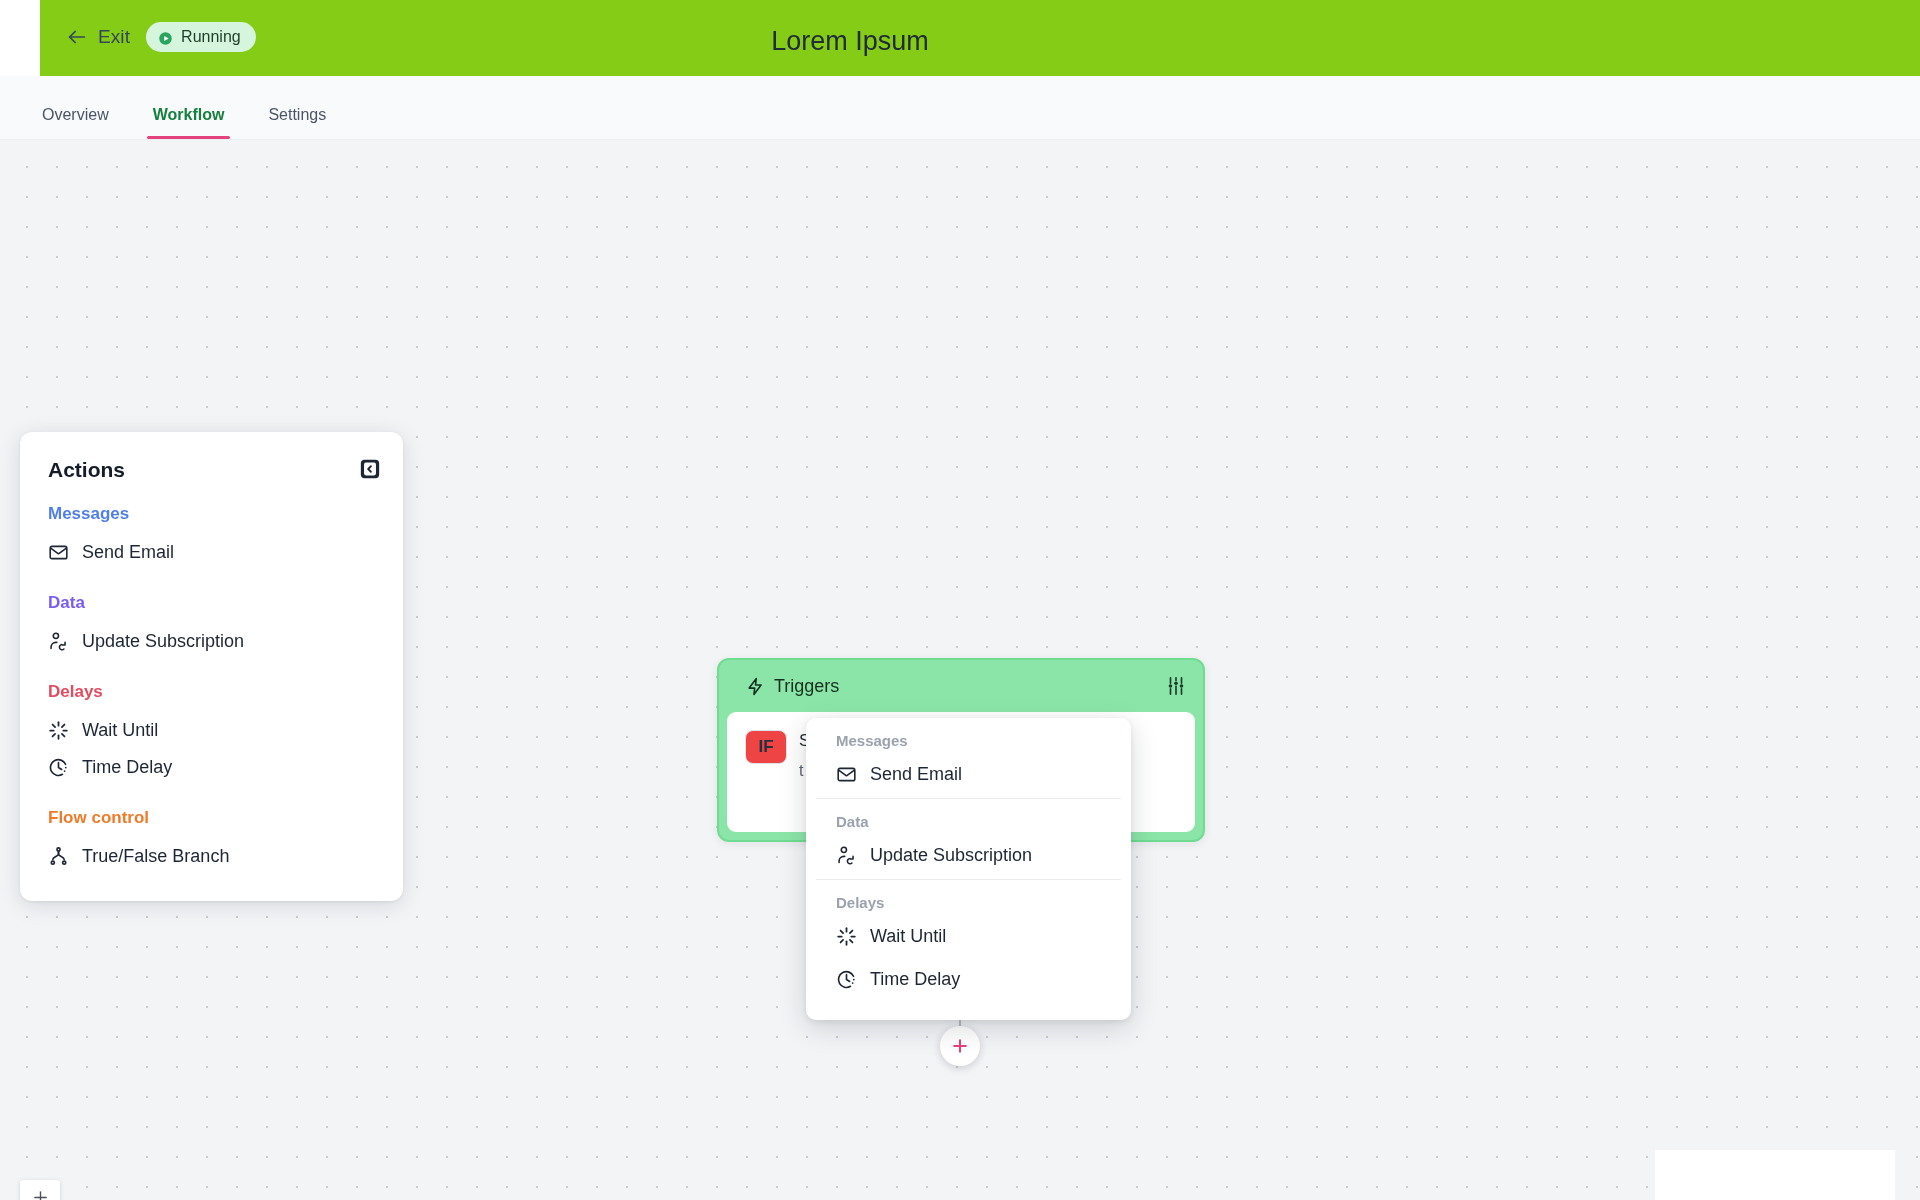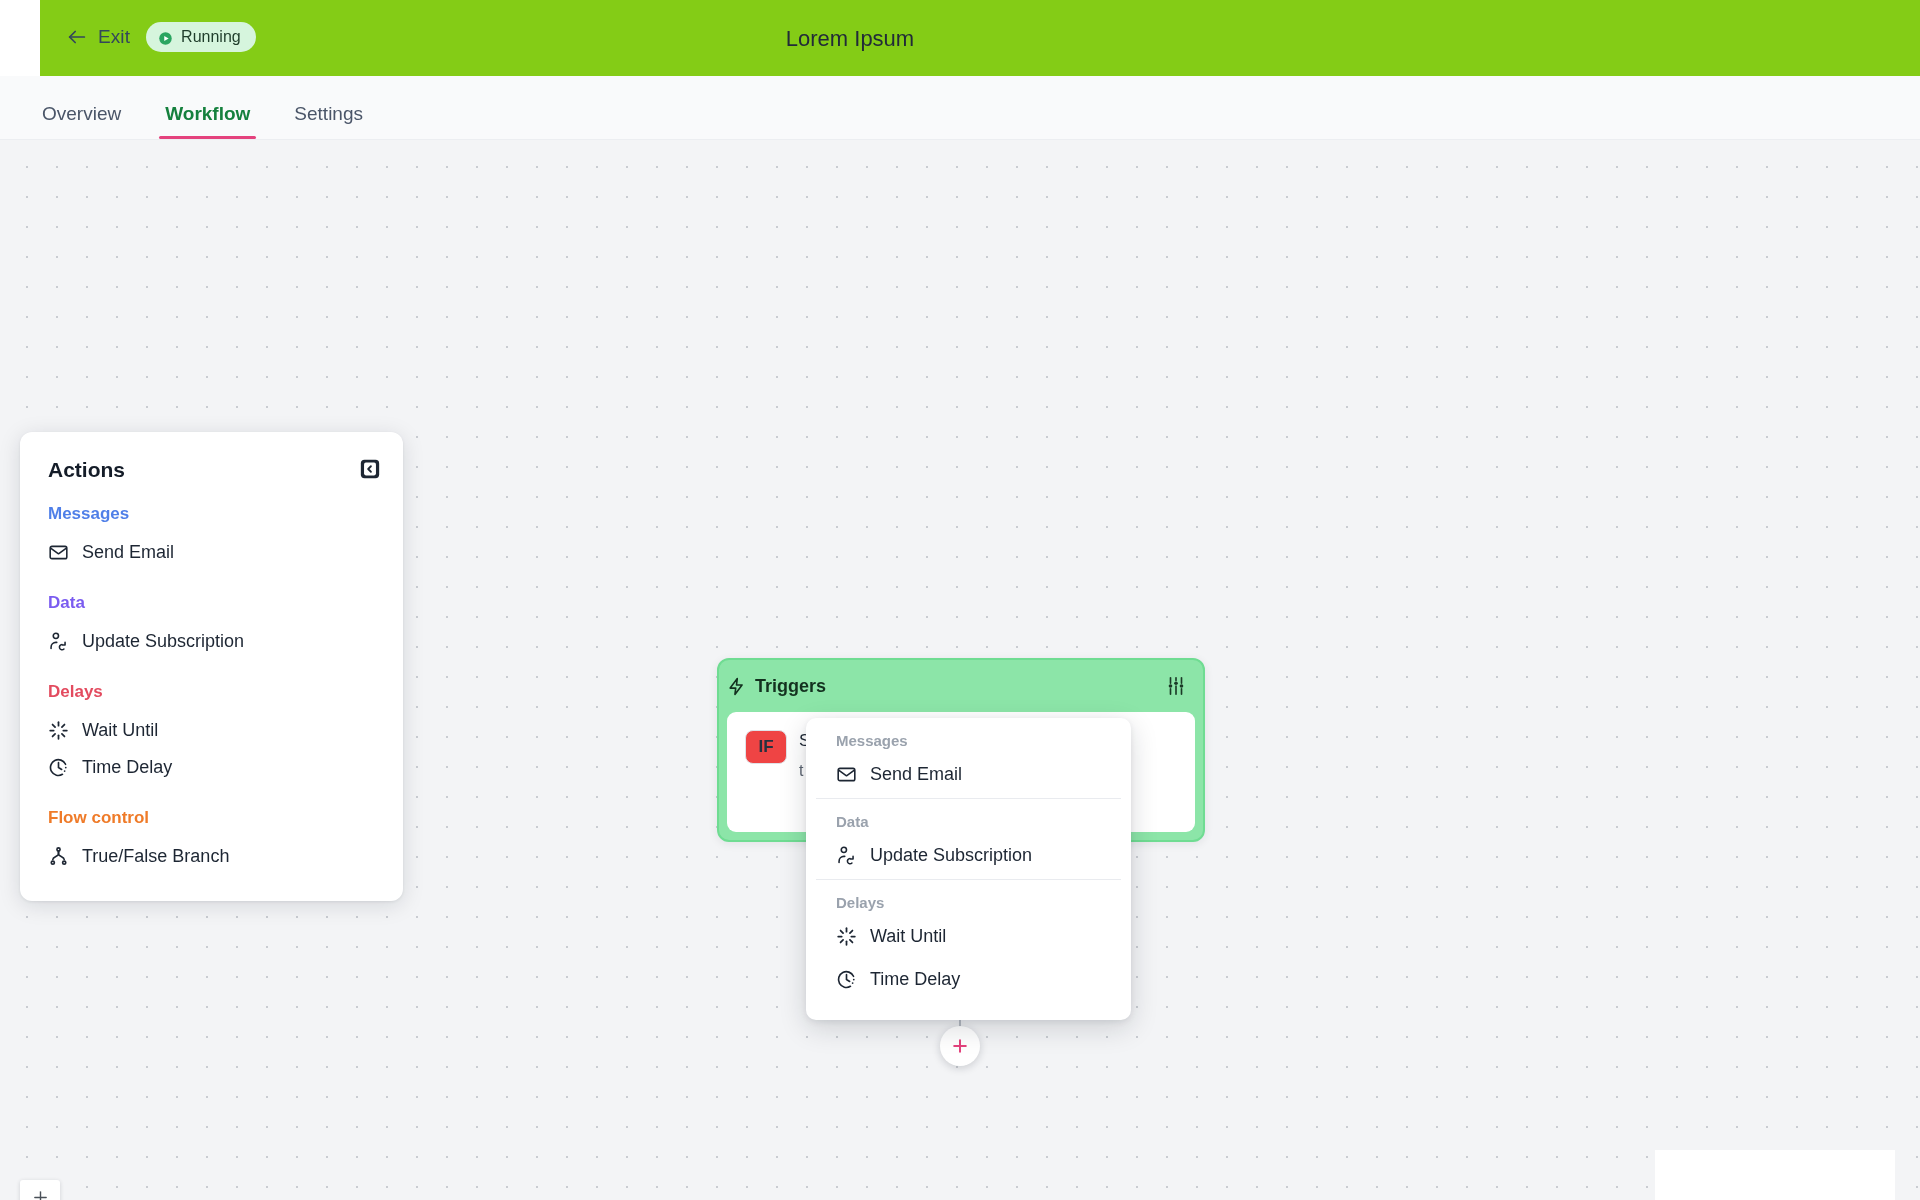--- a/index.html
+++ b/index.html
@@ -29,32 +29,32 @@
   .exit-label { font-size: 19px; color: #33475b; letter-spacing: .1px; }
   .status-pill {
     display: flex; align-items: flex-end; gap: 8px;
     background: #d6f5dd; border-radius: 16px;
     padding: 6px 15px 6px 12px; cursor: pointer;
   }
   .status-dot-icon { width: 15px; height: 15px; display: block; }
   .status-text { font-size: 16px; color: #1f3d2b; }
   .page-title {
     position: absolute; left: 0; top: 26px; width: 1620px;
-    text-align: center; font-size: 22px; color: #222b38;
+    text-align: center; font-size: 27px; color: #222b38;
   }
 
   
   .tabs {
     position: absolute; left: 0; top: 76px; width: 1920px; height: 64px;
     background: #f9fafb; border-bottom: 1px solid #eceef1;
     display: flex; align-items: flex-end; padding-left: 24px; gap: 8px;
   }
   .tab {
     position: relative; padding: 0 18px 16px 18px;
-    font-size: 19px; color: #4a5568; cursor: pointer; line-height: 1;
+    font-size: 16px; color: #4a5568; cursor: pointer; line-height: 1;
   }
   .tab.active { color: #15803d; font-weight: bold; }
   .tab.active::after {
     content: ""; position: absolute; left: 12px; right: 12px; bottom: 0;
     height: 3px; background: #e4427d; border-radius: 2px;
   }
 
   
   .canvas {
     position: absolute; left: 0; top: 140px; width: 1920px; height: 1060px;
@@ -94,21 +94,21 @@
 
   
   .node {
     position: absolute; left: 717px; top: 518px; width: 488px;
     border: 2px solid #6fdc92; border-radius: 12px;
     background: #8ce5a8; overflow: hidden;
     box-shadow: 0 2px 10px rgba(16,24,40,.08);
   }
   .node-header {
     height: 52px; display: flex; align-items: center;
-    justify-content: space-between; padding: 0 16px 0 8px; font-weight: bold;
+    justify-content: space-between; padding: 0 16px 0 27px;
   }
   .node-header-left { display: flex; align-items: center; gap: 9px; }
   .node-title { font-size: 18px; color: #13311f; }
   .bolt-icon { width: 19px; height: 19px; display: block; }
   .sliders-icon { width: 22px; height: 22px; display: block; cursor: pointer; }
   .node-body {
     background: #ffffff; margin: 0 8px 8px 8px; border-radius: 9px;
     height: 120px; padding: 16px 18px; position: relative;
   }
   .if-badge {

